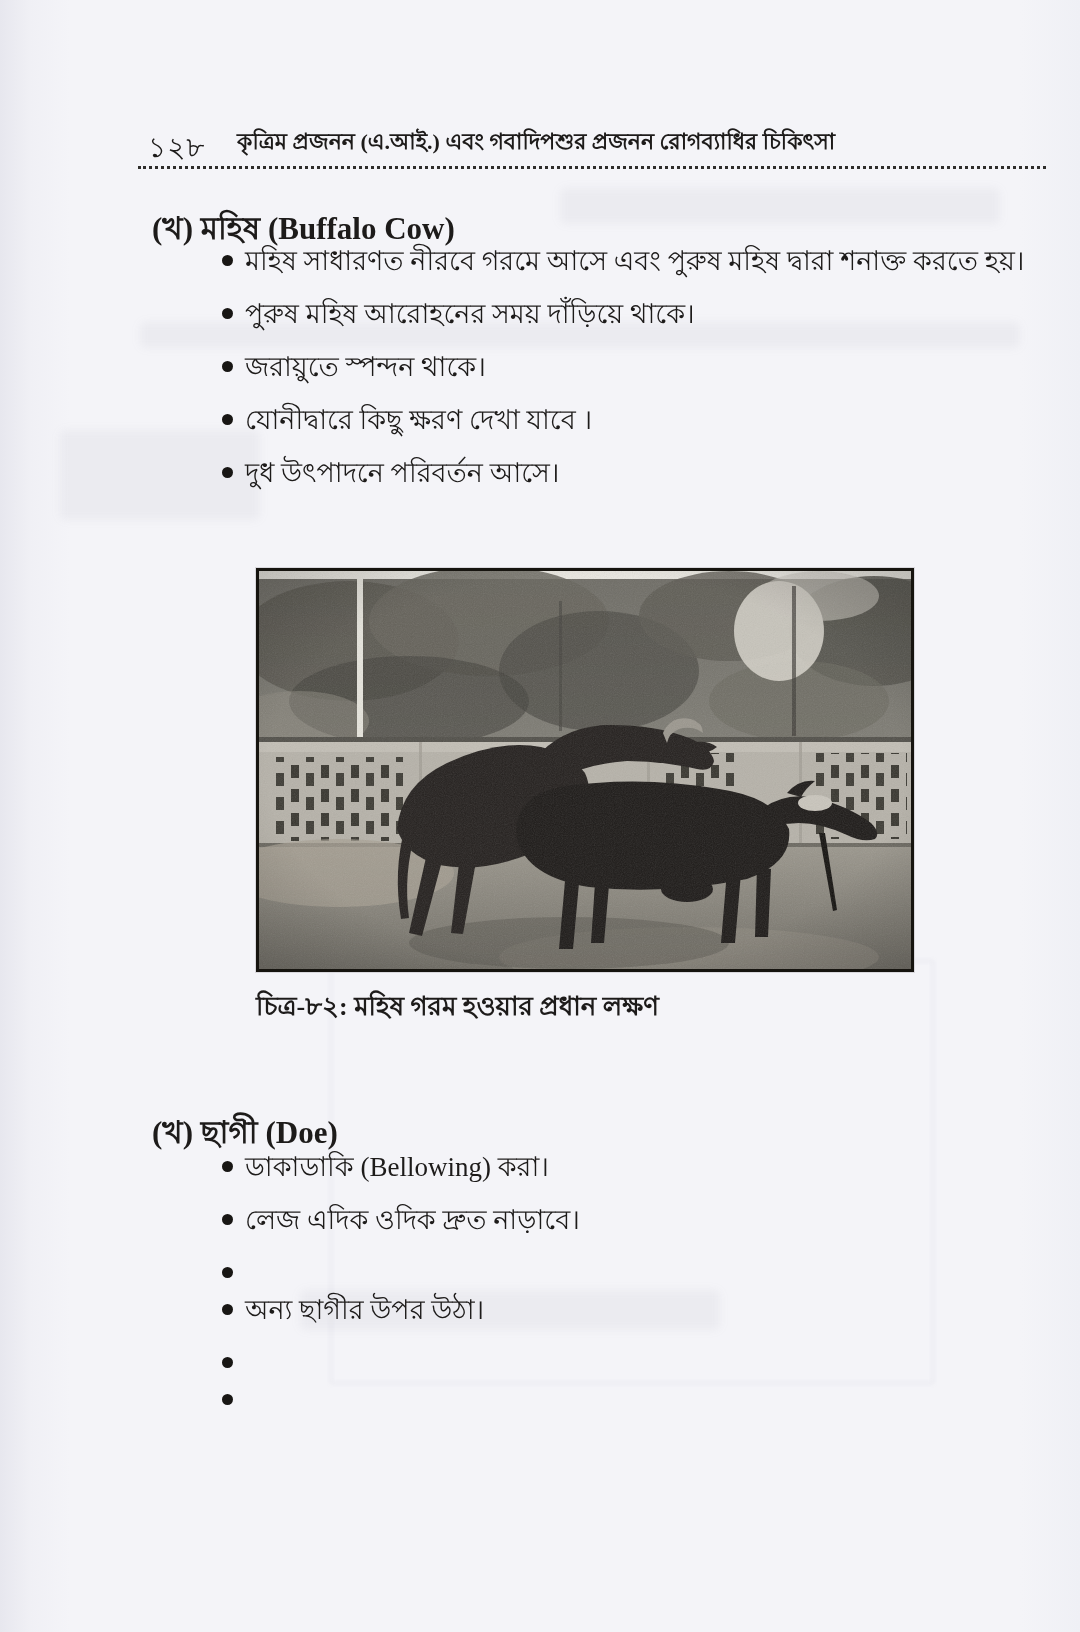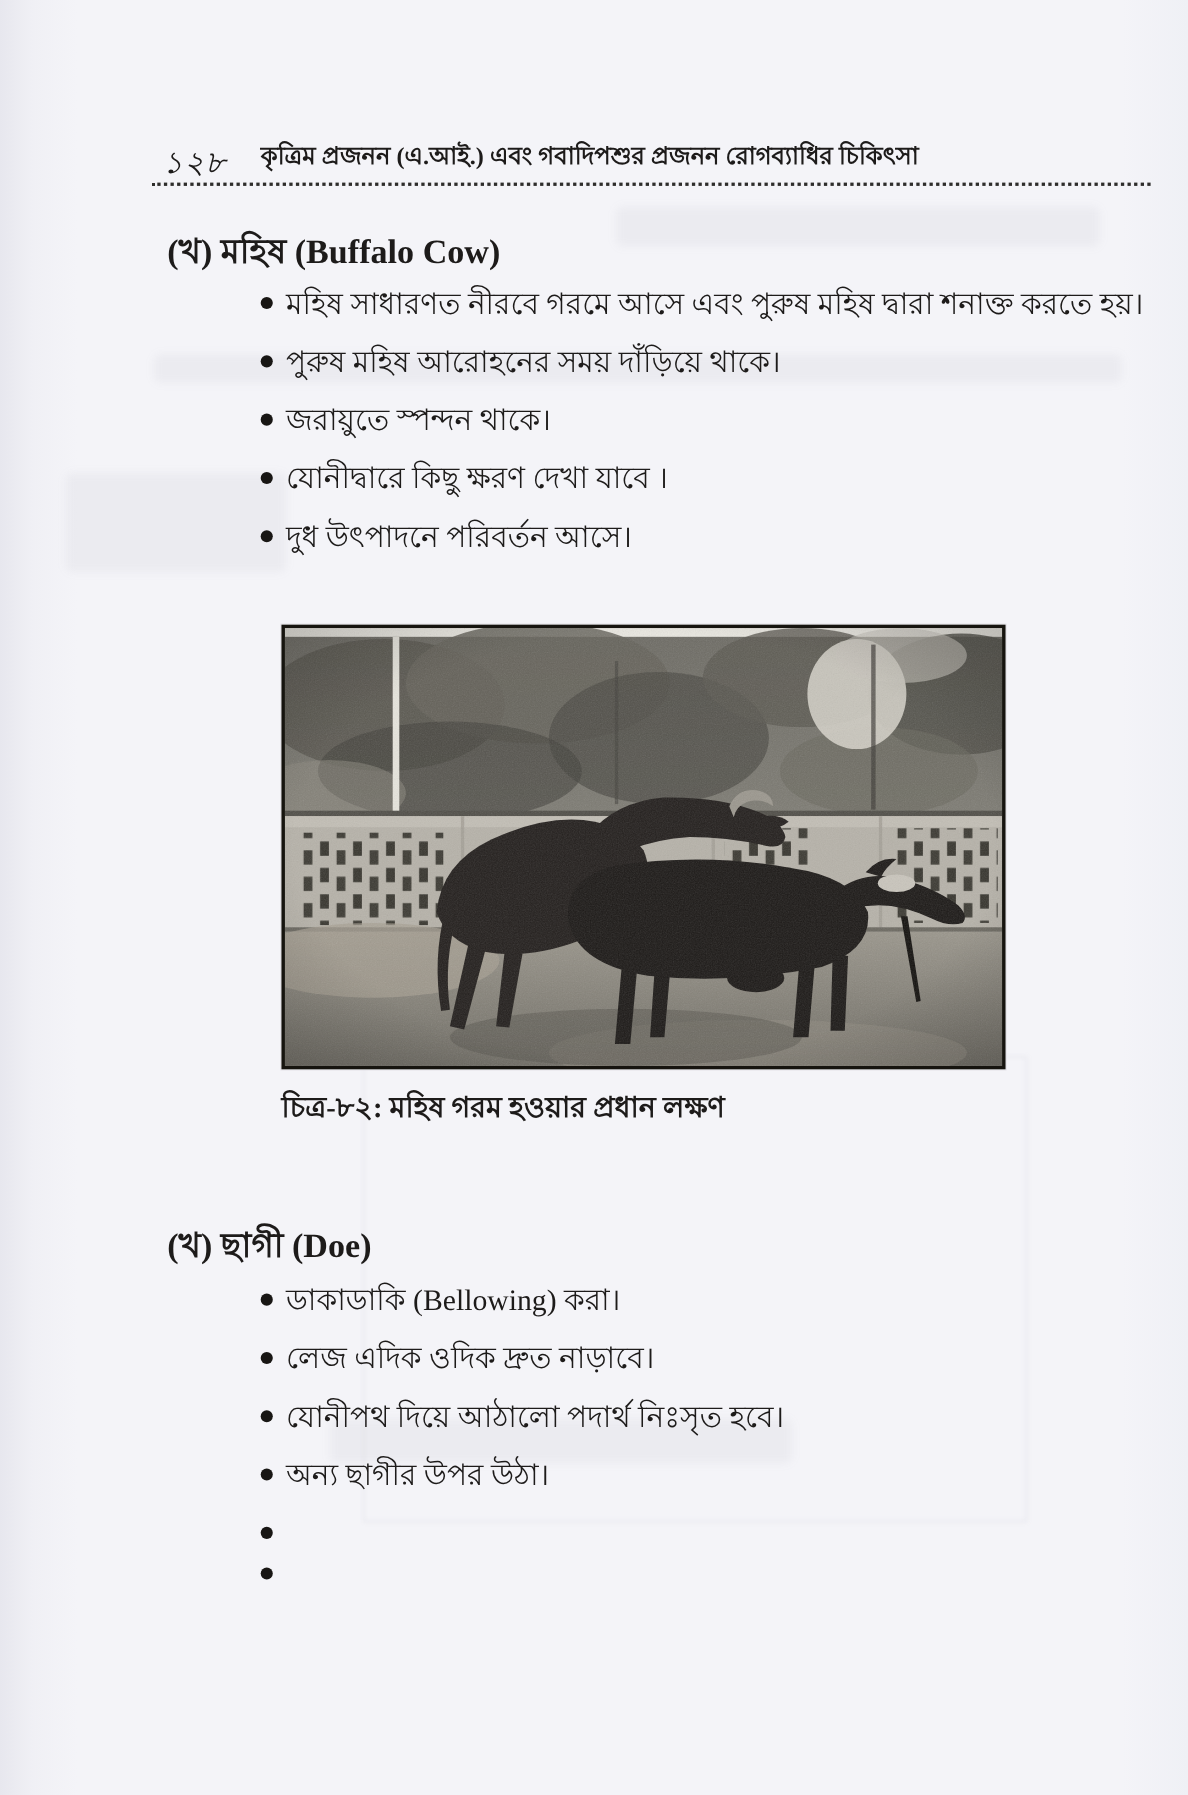--- a/index.html
+++ b/index.html
@@ -4,28 +4,28 @@
 <style>
   html,body{margin:0;padding:0;}
   body{
     width:1080px;height:1632px;position:relative;overflow:hidden;
     background:linear-gradient(90deg,#e7e7ee 0px,#f0f0f5 30px,#f4f4f8 70px,#f4f4f8 1020px,#eff0f5 1080px);
     font-family:"Liberation Serif","DejaVu Serif",serif;
     color:#1d1b1a;
   }
   .ghost{position:absolute;background:rgba(125,130,148,.07);filter:blur(4px);border-radius:6px;}
   .ghost-box{position:absolute;border:2px solid rgba(130,135,152,.09);filter:blur(2px);}
-  .runhead-no{position:absolute;top:126px;left:148px;font-size:28px;letter-spacing:1px;font-style:italic;}
+  .runhead-no{position:absolute;top:126px;left:148px;font-size:28px;letter-spacing:1px;}
   .runhead-title{position:absolute;top:124px;left:237px;width:810px;font-size:22px;font-weight:600;}
   .rule{position:absolute;top:166px;left:138px;width:908px;border-bottom:3px dotted #2e2d2b;}
   .sec-head{position:absolute;left:152px;font-size:31px;font-weight:700;white-space:nowrap;}
   .sec-head .en{font-family:"Liberation Serif",serif;font-weight:700;text-align:right;}
   .sec1{top:178px;}
   .sec2{top:1082px;}
-  ul.bullets{position:absolute;left:222px;width:812px;margin:15px;padding:0;list-style:none;}
+  ul.bullets{position:absolute;left:222px;width:812px;margin:0;padding:0;list-style:none;}
   .list1{top:240px;}
   .list2{top:1146px;}
   ul.bullets li{display:flex;align-items:flex-start;margin-bottom:11px;font-size:27px;line-height:42px;}
   .list2 li{margin-bottom:13px;}
   .dot{flex:0 0 auto;width:11px;height:11px;border-radius:50%;background:#181614;margin:15px 12px 0 0;}
   figure{position:absolute;top:568px;left:256px;margin:0;}
   .photo{width:652px;height:398px;border:3px solid #16140f;background:#8d8a83;box-shadow:0 0 0 1px #d9d8dd;}
   .photo svg{display:block;width:652px;height:398px;}
   figcaption{margin-top:14px;font-size:26px;font-weight:700;width:652px;}
 </style>
@@ -171,21 +171,20 @@
   <li>
       <span class="dot"></span>
       <span>ডাকাডাকি (Bellowing) করা।</span>
     </li>
   <li>
       <span class="dot"></span>
       <span>লেজ এদিক ওদিক দ্রুত নাড়াবে।</span>
     </li>
   <li>
       <span class="dot"></span>
-      <span>যোনীপথ দিয়ে আঠালো পদার্থ নিঃসৃত হবে।</span>
     </li>
   <li>
       <span class="dot"></span>
       <span>অন্য ছাগীর উপর উঠা।</span>
     </li>
   <li>
       <span class="dot"></span>
     </li>
   <li>
       <span class="dot"></span>

